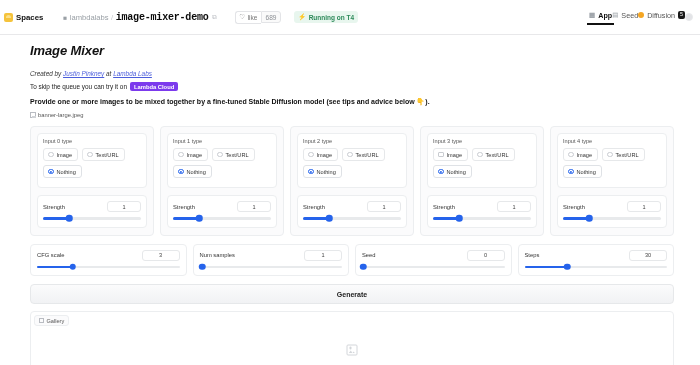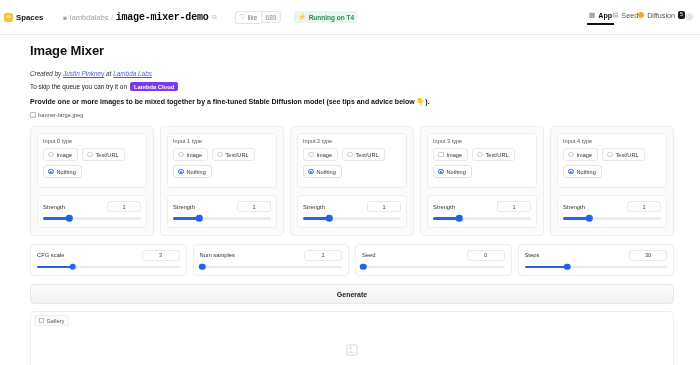--- a/index.html
+++ b/index.html
@@ -98,21 +98,21 @@
   .avatar-mini {
     width:8px;height:8px;border-radius:50%;
     background:#e3e4e7; display:inline-block;
     border:1px solid #e9eaec;
   }
 
   
   .content { padding: 8px 26px 0 30px; }
   .page-title {
     font-size: 13px; font-weight: bold; color:#111;
-    margin-bottom: 12px; letter-spacing: -0.1px;
+    margin-bottom: 12px; letter-spacing: -0.1px; font-style: italic;
   }
   .created {
     font-size: 6.4px; font-style: italic; color:#333;
     margin-bottom: 5px;
   }
   .created a { color:#4b5ddb; text-decoration: underline; font-style: italic; }
   .skipline { font-size: 6.4px; color:#222; margin-bottom: 7px; display:flex; align-items:center; gap:3px;}
   .cloud-badge {
     background:#7c3aed; color:#fff; font-size:5.8px;
     padding:1.5px 4px; border-radius:2px; font-weight:600;

